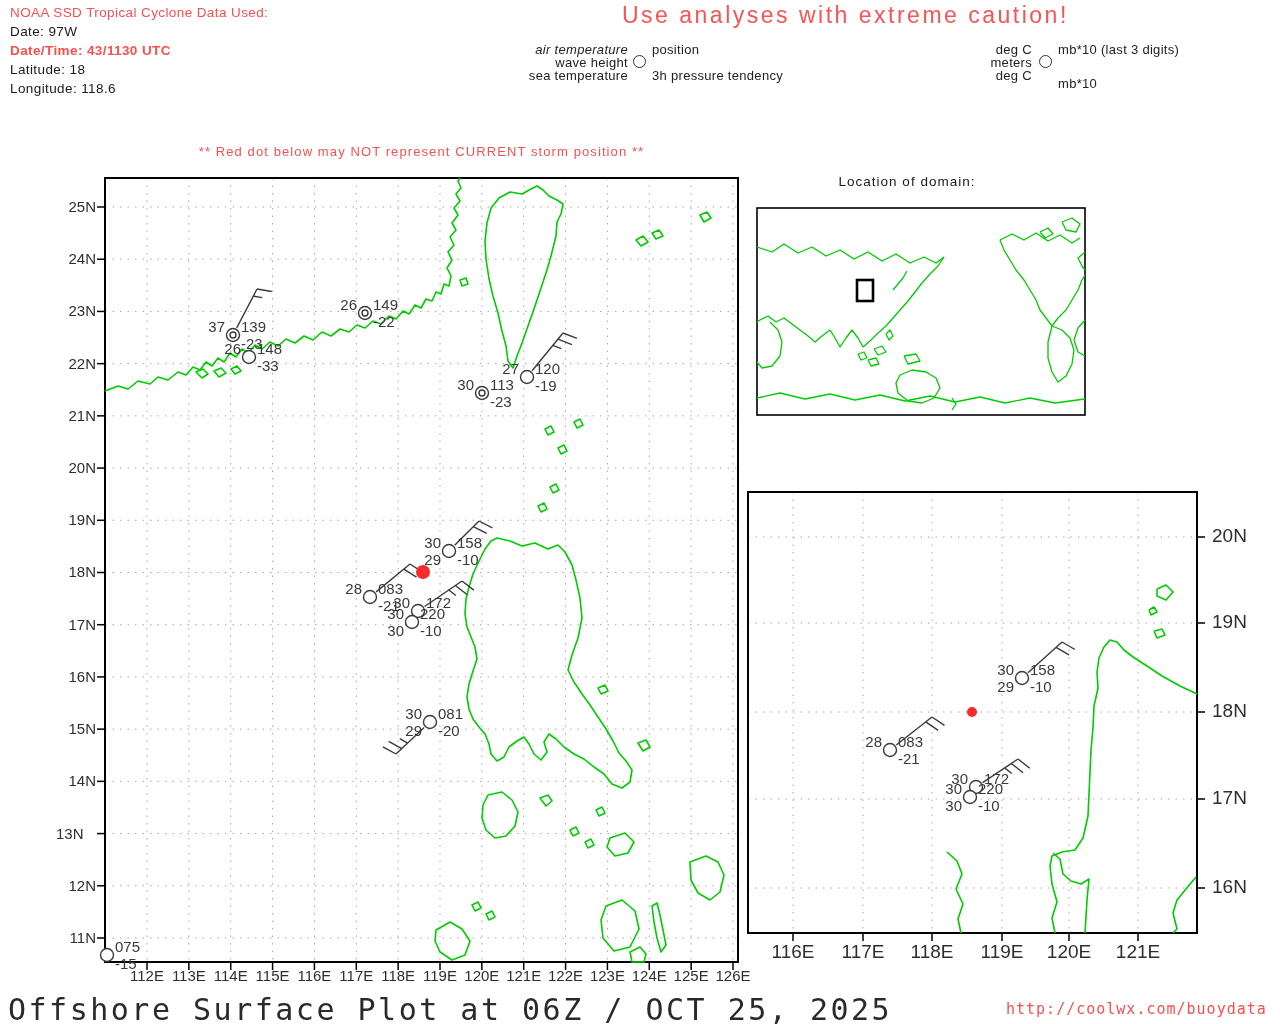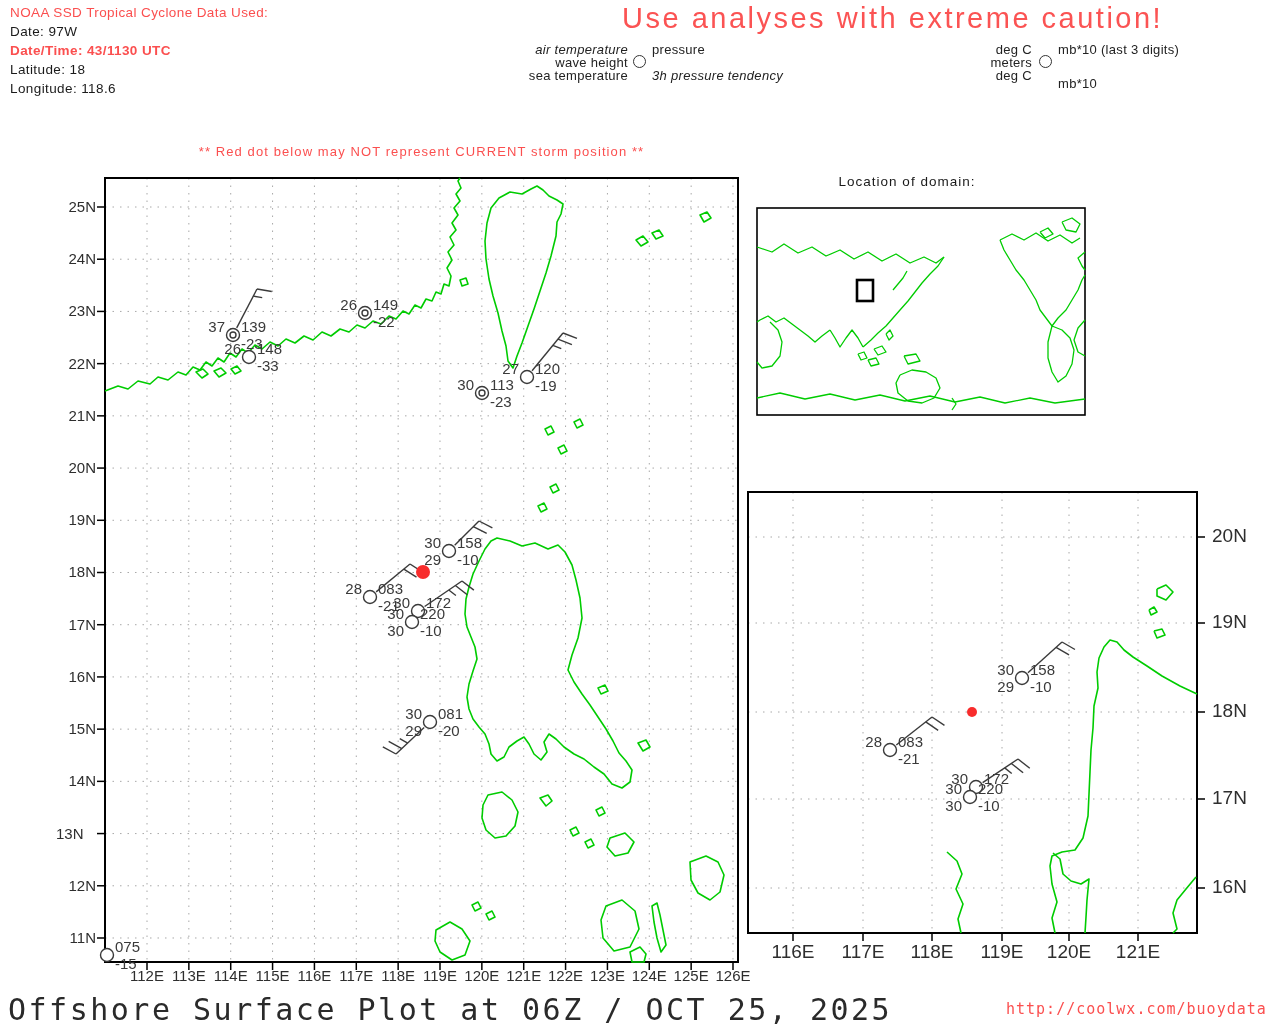--- a/index.html
+++ b/index.html
@@ -2,21 +2,21 @@
 <html><head>
 <meta charset="utf-8">
 <style>
   html,body{margin:0;padding:0;background:#fff;}
   #app{position:relative;width:1280px;height:1024px;background:#ffffff;overflow:hidden;
        font-family:"Liberation Sans",sans-serif;}
   .abs{position:absolute;white-space:nowrap;}
   .hdr{font-size:13.5px;color:#1a1a1a;letter-spacing:.4px;}
   .red{color:#fb4f4f;}
   .bold{font-weight:bold;}
-  .caution{font-size:29px;letter-spacing:2.5px;color:#fb5353;}
+  .caution{font-size:23px;letter-spacing:2.5px;color:#fb5353;}
   .legend{font-size:13px;color:#222;letter-spacing:.3px;}
   .ralign{text-align:right;}
   .lcircle{width:13px;height:13px;border:1.5px solid #333;border-radius:50%;box-sizing:border-box;}
   .warn{font-size:13px;color:#fb4f4f;letter-spacing:1.1px;text-align:center;}
   .axlab{font-size:15px;color:#2e2e2e;}
   .axlab2{font-size:19px;color:#2e2e2e;}
   .wmtitle{font-size:13.5px;color:#1a1a1a;letter-spacing:1px;text-align:center;}
   .ftitle{font-family:"DejaVu Sans Mono",monospace;font-size:30px;letter-spacing:2.5px;color:#2a2a2a;}
   .furl{font-family:"DejaVu Sans Mono",monospace;font-size:15px;letter-spacing:1px;color:#fb4f4f;}
   svg text{font-family:"Liberation Sans",sans-serif;}
@@ -278,22 +278,22 @@
   <div class="abs hdr red bold" style="left:10px;top:43px;">Date/Time: 43/1130 UTC</div>
   <div class="abs hdr" style="left:10px;top:62px;">Latitude: 18</div>
   <div class="abs hdr" style="left:10px;top:81px;">Longitude: 118.6</div>
 
   <div class="abs caution" style="left:622px;top:2px;">Use analyses with extreme caution!</div>
 
   <div class="abs legend ralign" style="left:500px;top:42px;width:128px;font-style:italic;">air temperature</div>
   <div class="abs legend ralign" style="left:500px;top:55px;width:128px;">wave height</div>
   <div class="abs legend ralign" style="left:500px;top:68px;width:128px;">sea temperature</div>
   <div class="abs lcircle" style="left:633px;top:55px;"></div>
-  <div class="abs legend" style="left:652px;top:42px;">pressure</div>
-  <div class="abs legend" style="left:652px;top:68px;font-style:italic;">3h pressure tendency</div>
+  <div class="abs legend" style="left:652px;top:42px;">position</div>
+  <div class="abs legend" style="left:652px;top:68px;">3h pressure tendency</div>
 
   <div class="abs legend ralign" style="left:940px;top:42px;width:92px;">deg C</div>
   <div class="abs legend ralign" style="left:940px;top:55px;width:92px;">meters</div>
   <div class="abs legend ralign" style="left:940px;top:68px;width:92px;">deg C</div>
   <div class="abs lcircle" style="left:1039px;top:55px;"></div>
   <div class="abs legend" style="left:1058px;top:42px;">mb*10 (last 3 digits)</div>
   <div class="abs legend" style="left:1058px;top:76px;">mb*10</div>
 
   <div class="abs warn" style="left:105px;top:144px;width:633px;">** Red dot below may NOT represent CURRENT storm position **</div>
 

